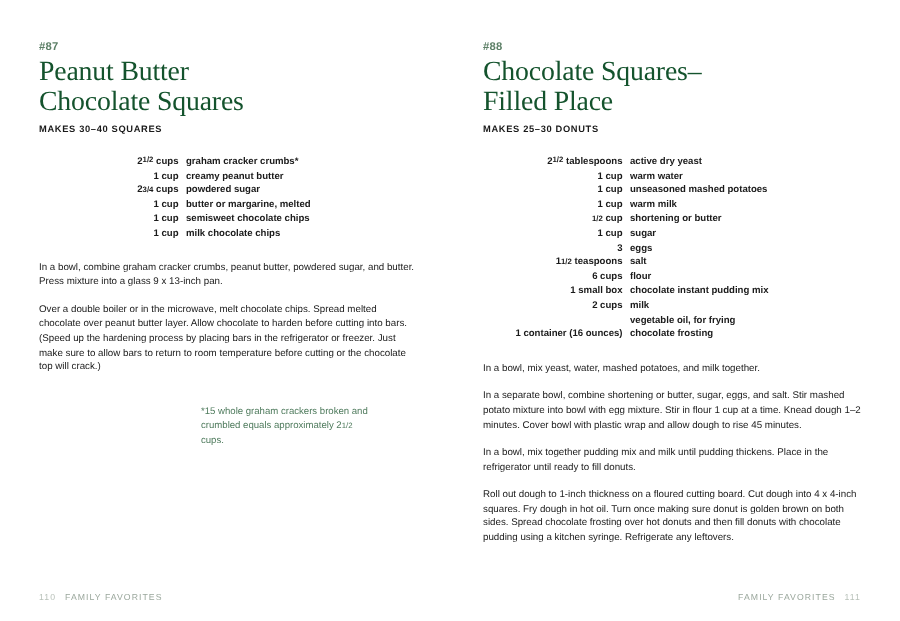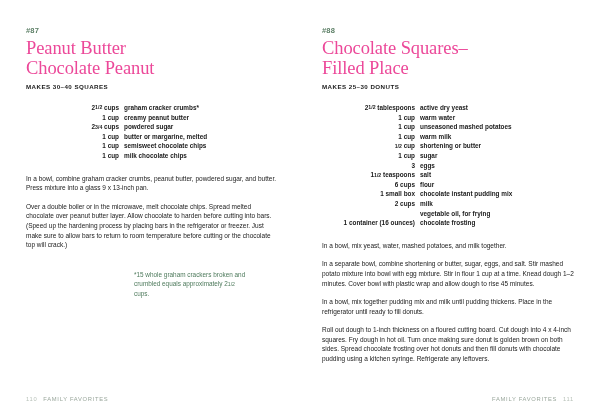--- a/index.html
+++ b/index.html
@@ -37,21 +37,21 @@
     font-weight: bold;
     color: #5c7f66;
     letter-spacing: 0.2px;
     margin: 0 0 3px 0;
   }
   .title {
     font-family: "Liberation Serif", serif;
     font-size: 18.5px;
     line-height: 20px;
     font-weight: normal;
-    color: #ec4899;
+    color: #14532d;
     margin: 0 0 5px 0;
     letter-spacing: -0.1px;
   }
   .yield {
     font-family: "Liberation Sans", sans-serif;
     font-size: 6.2px;
     font-weight: bold;
     letter-spacing: 0.45px;
     color: #1a1a1a;
     margin: 0 0 13px 0;
@@ -127,21 +127,21 @@
 </style>
 </head>
 <body>
 
 <div class="spread">
 
   <div class="page left">
     <div class="recipe-number">#87</div>
     <h1 class="title">
       <span>Peanut Butter</span><br>
-      <span>Chocolate Peanut</span>
+      <span>Chocolate Squares</span>
     </h1>
     <div class="yield">MAKES 30–40 SQUARES</div>
 
     <div class="ingredients">
       <div class="ing-row">
         <span class="ing-amt">2<span class="frac">1/2</span> cups</span>
         <span class="ing-item">graham cracker crumbs*</span>
       </div>
       <div class="ing-row">
         <span class="ing-amt">1 cup</span>

